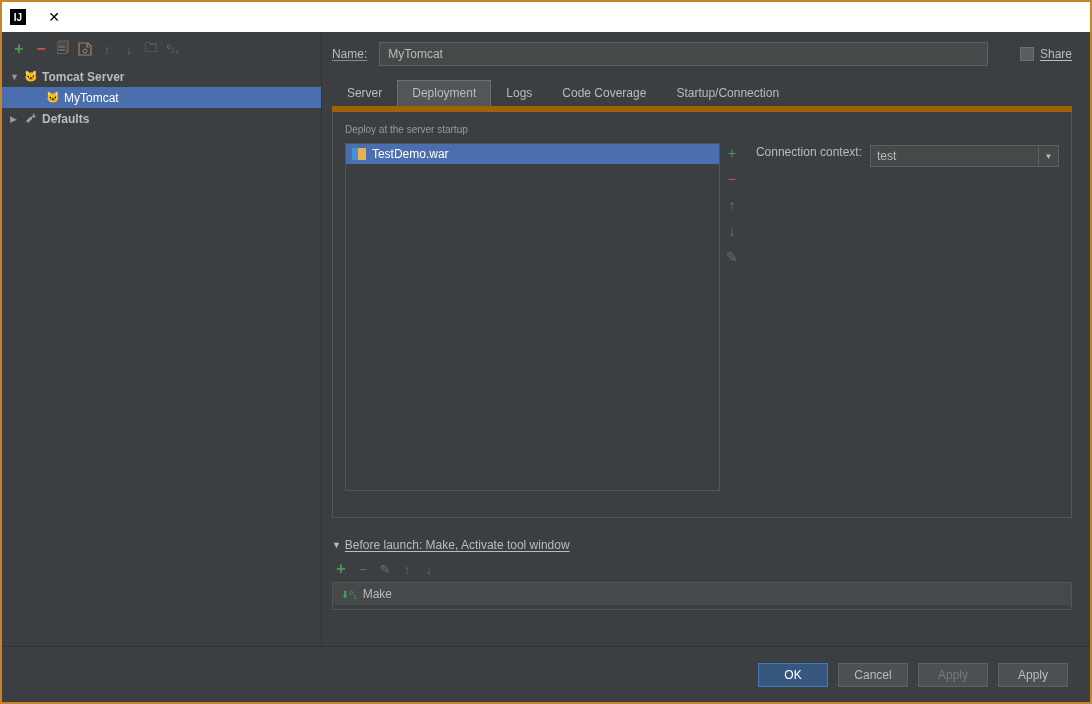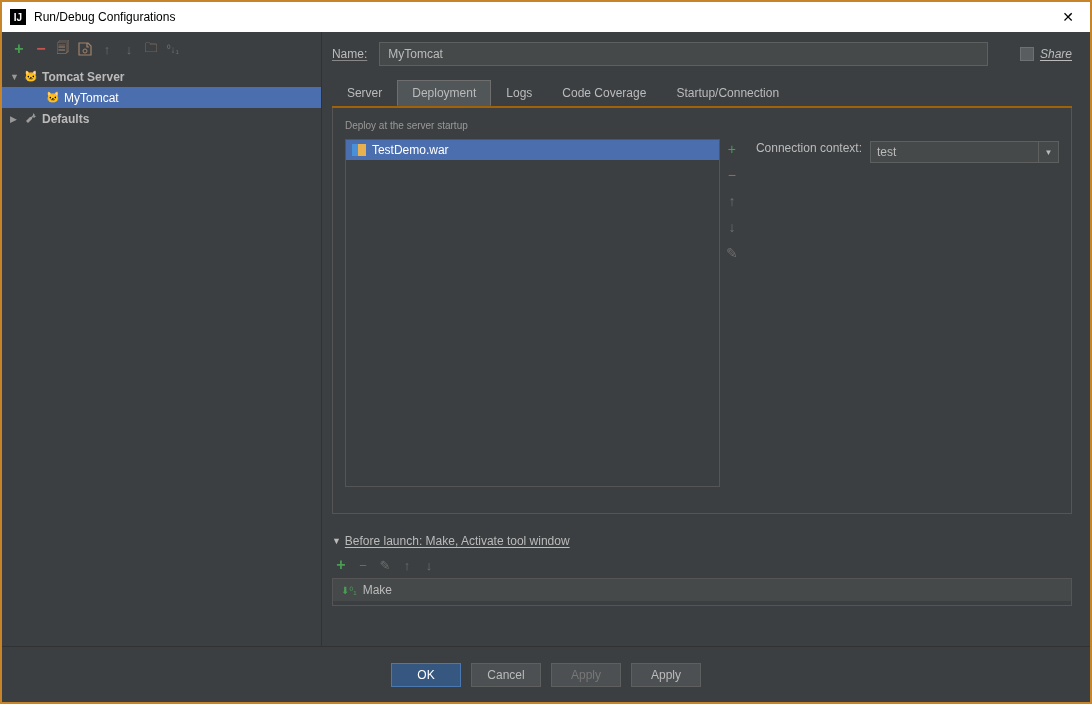--- a/index.html
+++ b/index.html
@@ -29,25 +29,25 @@
     .tree-arrow { width: 14px; font-size: 9px; color: #999; }
     .tree-icon { width: 18px; font-size: 11px; }
     .tomcat-icon { color: #e8b04f; }
     .wrench-icon { color: #9d9d9d; }
     
     .right-panel { flex: 1; padding: 10px 18px 0 10px; position: relative; }
     
     .name-row { display: flex; align-items: center; gap: 12px; margin-bottom: 14px; }
     .name-label { font-size: 12px; text-decoration: underline; text-decoration-color: #888; text-underline-offset: 2px; }
     .name-input { flex: 1; background: #45494a; border: 1px solid #5e6060; color: #bbb; padding: 4px 8px; font-size: 12px; height: 24px; }
-    .share-wrap { display: flex; align-items: center; gap: 6px; margin-left: 20px; font-style: italic; }
+    .share-wrap { display: flex; align-items: center; gap: 6px; margin-left: 20px; }
     .share-check { width: 14px; height: 14px; background: #5a5d5f; border: 1px solid #6e7173; }
     .share-label { font-size: 12px; text-decoration: underline; text-underline-offset: 2px; }
     
-    .tabs { display: flex; border-bottom: 3px solid #a16207; }
+    .tabs { display: flex; border-bottom: 7px solid #a16207; }
     .tab { padding: 5px 14px; font-size: 12px; cursor: pointer; color: #bbb; border: 1px solid transparent; }
     .tab.active { background: #515658; border: 1px solid #6e6e6e; border-bottom: 1px solid #515658; }
     
     .tab-content { border: 1px solid #555; border-top: none; padding: 12px; margin-top: -1px; height: 406px; background: #3c3f41; }
     .deploy-label { font-size: 10px; color: #999; margin-bottom: 8px; }
     
     .deploy-area { display: flex; gap: 12px; }
     .deploy-list-wrap { display: flex; }
     .deploy-list { width: 375px; height: 348px; border: 1px solid #555; background: #3c3f41; }
     .deploy-item { background: #4b6eaf; color: #fff; padding: 3px 6px; font-size: 12px; display: flex; align-items: center; gap: 6px; }
@@ -61,33 +61,32 @@
     .context-input { flex: 1; background: #45494a; border: 1px solid #5e6060; color: #bbb; padding: 3px 6px; font-size: 12px; height: 22px; }
     .context-dd { width: 20px; height: 22px; background: #45494a; border: 1px solid #5e6060; border-left: none; display: flex; align-items: center; justify-content: center; font-size: 8px; cursor: pointer; }
     
     .before-launch { margin-top: 20px; }
     .bl-header { font-size: 12px; display: flex; align-items: center; gap: 4px; cursor: pointer; }
     .bl-toolbar { display: flex; gap: 4px; padding: 8px 0 2px 0; }
     .bl-list { border: 1px solid #555; height: 28px; background: #3c3f41; margin-top: 2px; }
     .bl-item { padding: 4px 8px; font-size: 12px; display: flex; align-items: center; gap: 6px; background: #45494a; }
     .bl-item-icon { color: #499c54; font-size: 10px; }
     
-    .dialog-buttons { position: absolute; bottom: 0; left: 0; right: 0; height: 56px; display: flex; justify-content: center; align-items: center; gap: 10px; padding: 0 22px; border-top: 1px solid #323232; background: #3c3f41; }
+    .dialog-buttons { position: absolute; bottom: 0; left: 0; right: 0; height: 56px; display: flex; justify-content: flex-end; align-items: center; gap: 10px; padding: 0 22px; border-top: 1px solid #323232; background: #3c3f41; }
     .dlg-btn { min-width: 70px; height: 24px; background: #4c5052; border: 1px solid #5e6060; color: #bbb; font-size: 12px; cursor: pointer; padding: 0 14px; }
     .dlg-btn.primary { background: #365880; border-color: #4a78b0; color: #fff; }
     .dlg-btn.disabled { color: #777; }
     
     .splitter-handle { position: absolute; left: 328px; top: 320px; width: 4px; height: 30px; color: #666; font-size: 8px; line-height: 3px; text-align: center; }
   </style>
 </head>
 <body>
 
 <div class="titlebar">
   <div class="titlebar-icon">IJ</div>
-  <div class="titlebar-text">Run/Debug Configurations</div>
   <div class="titlebar-close">✕</div>
 </div>
 
 <div class="dialog-body">
   <div class="left-panel">
     <div class="toolbar">
       <div class="tb-btn tb-add">+</div>
       <div class="tb-btn tb-remove">−</div>
       <div class="tb-btn tb-copy">🗐</div>
       <div class="tb-btn tb-edit">

